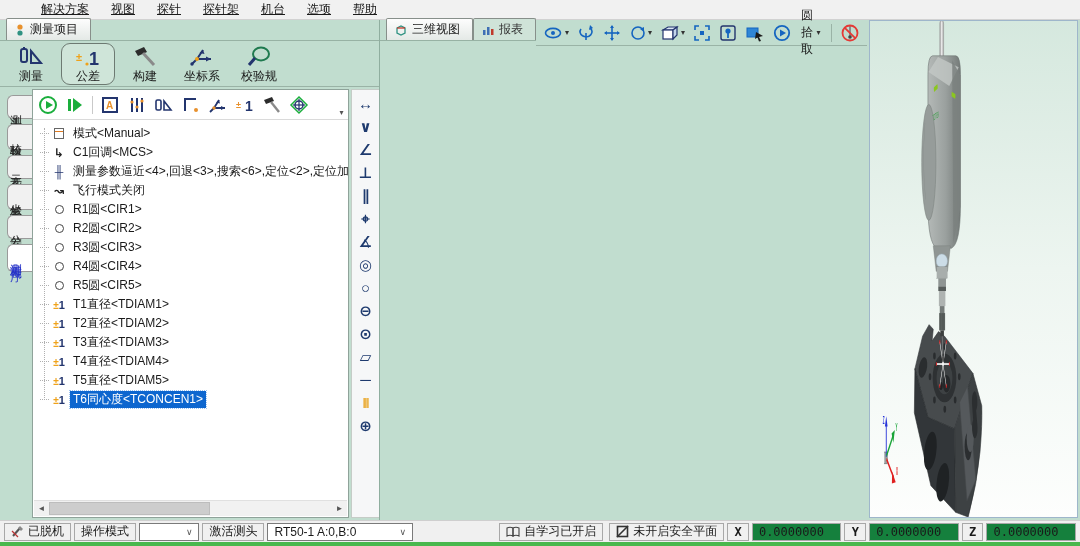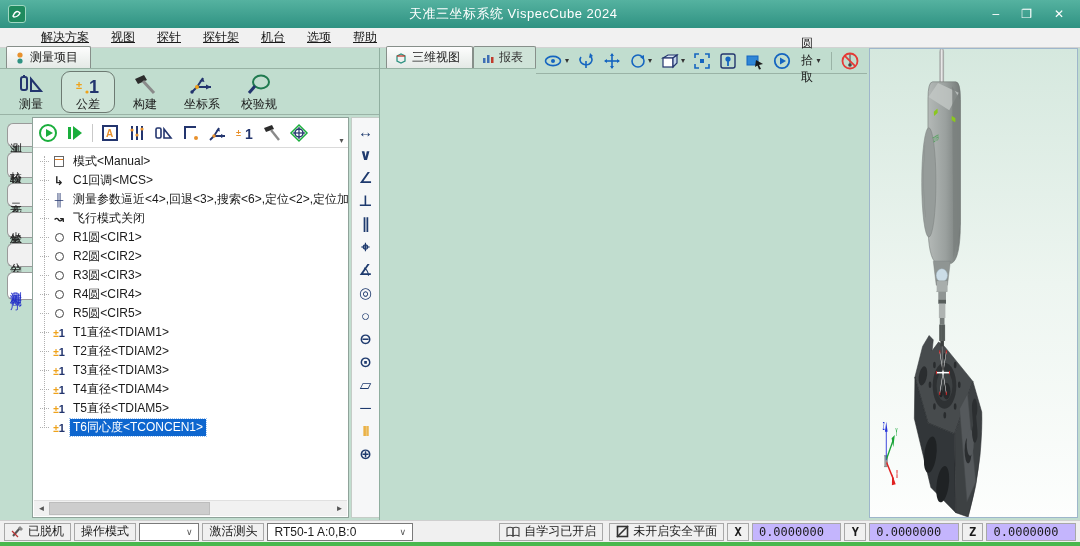--- a/index.html
+++ b/index.html
@@ -72,42 +72,29 @@
   .vt-sep { width:1px; height:18px; background:#9ab3a6; margin:0 4px; }
   .viewport { flex:1 1 auto; margin:0 2px 2px 2px; border:1px solid #9eb6cb; min-height:0; position:relative; overflow:hidden; background:#eef6f1; }
   .viewport svg { display:block; width:100%; height:100%; }
 
   
   .statusbar { height:22px; flex:0 0 22px; background:#f0f0f0; border-top:1px solid #cfcfcf; display:flex; align-items:center; padding:0 4px; gap:3px; }
   .sb-box { height:18px; display:flex; align-items:center; gap:4px; border:1px solid #a8a8a8; padding:0 6px; background:#f0f0f0; white-space:nowrap; }
   .sb-select { background:#fff; border:1px solid #7a7a7a; justify-content:space-between; }
   .sb-caret { color:#555; font-size:9px; margin-left:6px; }
   .sb-mono { font-family:"DejaVu Sans Mono","Liberation Mono",monospace; }
-  .sb-val { width:92px; background:#c4b5fd;text-align:center; }
+  .sb-val { width:92px; background:#15803d;text-align:center; }
   .sb-axis { width:22px; justify-content:center; font-weight:bold; }
   .bottom-strip { height:4px; flex:0 0 4px; background:#49b84d; }
 </style>
 </head>
 <body>
 
 <div class="window">
 
-  <div class="titlebar">
-    <span class="app-icon">
-      <svg width="12" height="12" viewBox="0 0 12 12">
-          <path d="M2,8 Q5,1 9,5 Q7,9 3,9 Z" fill="none" stroke="#fff" stroke-width="1.4"></path>
-        </svg>
-    </span>
-    <span class="title">天准三坐标系统 VispecCube 2024</span>
-    <span class="win-btns">
-      <span>–</span>
-      <span>❐</span>
-      <span>✕</span>
-    </span>
-  </div>
 
   <div class="menubar">
     <span class="menu-item">解决方案</span>
     <span class="menu-item">视图</span>
     <span class="menu-item">探针</span>
     <span class="menu-item">探针架</span>
     <span class="menu-item">机台</span>
     <span class="menu-item">选项</span>
     <span class="menu-item">帮助</span>
   </div>

